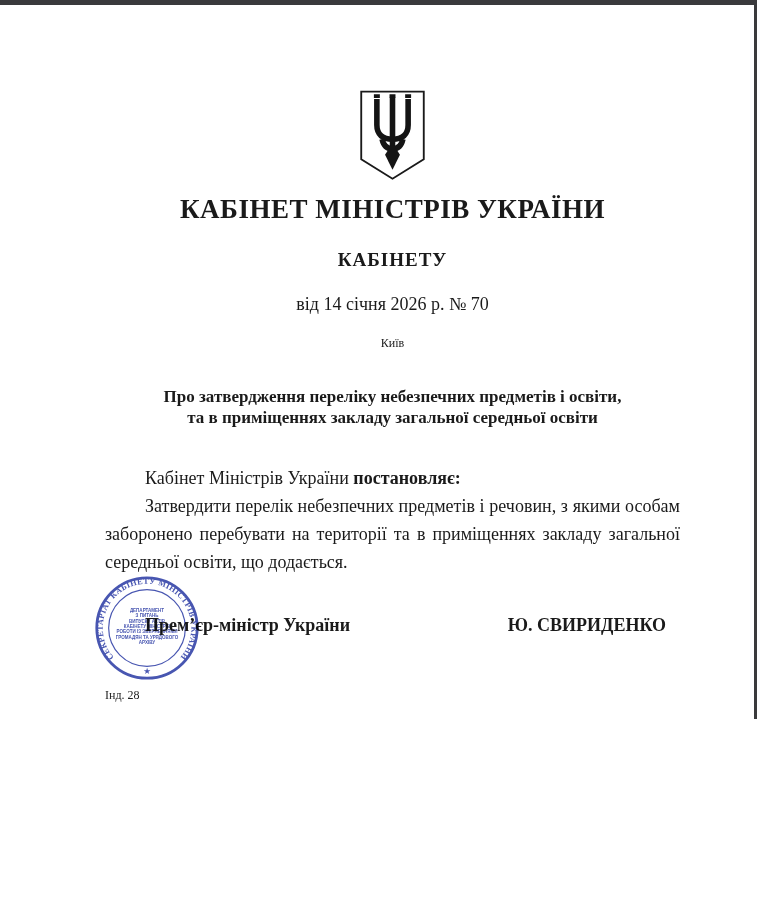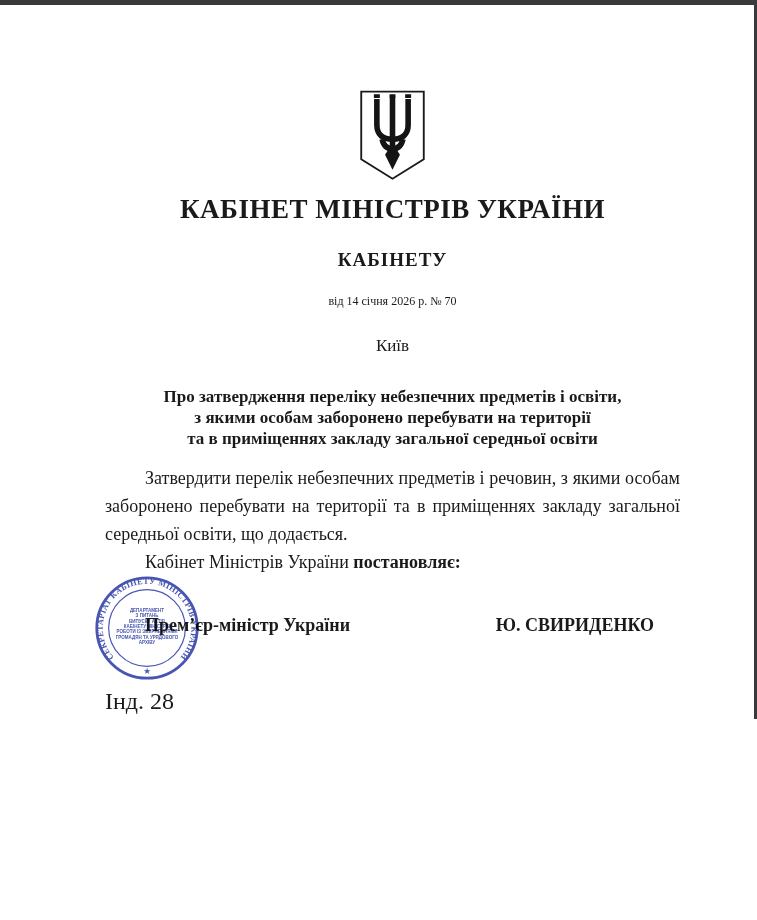--- a/index.html
+++ b/index.html
@@ -22,54 +22,54 @@
   .org-name{
     position:absolute;top:194px;left:0;width:575px;
     text-align:center;font-weight:bold;font-size:27px;letter-spacing:.5px;white-space:nowrap;
   }
   .doc-type{
     position:absolute;top:249px;left:0;width:575px;
     text-align:center;font-weight:bold;font-size:19px;letter-spacing:1px;
   }
   .date-line{
     position:absolute;top:294px;left:0;width:575px;
-    text-align:center;font-size:12px;
+    text-align:center;font-size:18px;
   }
   .city{
     position:absolute;top:336px;left:0;width:575px;
-    text-align:center;font-size:17px;
+    text-align:center;font-size:12px;
   }
   .doc-title{
     position:absolute;top:386px;left:0;width:575px;
     text-align:center;font-weight:bold;font-size:17px;line-height:21px;
   }
   .body-text{
     position:absolute;top:464px;left:0;width:575px;
     font-size:18px;line-height:28px;text-align:justify;
   }
   .body-text p{margin:0;text-indent:40px;}
   .bold{font-weight:bold;}
 
   .signature-row{
     position:absolute;top:615px;left:0;width:575px;
     font-size:18px;font-weight:bold;
     display:flex;justify-content:space-between;align-items:baseline;
   }
   .signature-row .sig-position{margin-left:40px;white-space:nowrap;}
-  .signature-row .sig-name{margin-right:26px;white-space:nowrap;}
+  .signature-row .sig-name{margin-right:14px;white-space:nowrap;}
 
   .stamp{
     position:absolute;top:574px;left:-12px;width:108px;height:108px;
     mix-blend-mode:multiply;opacity:.93;
     pointer-events:none;
   }
 
   .index-note{
     position:absolute;top:688px;left:0;
-    font-size:24px;
+    font-size:12px;
   }
 </style>
 </head>
 <body>
 
 <div class="page">
 
   <div class="scan-bar-top"></div>
   <div class="scan-bar-right"></div>
 
@@ -90,27 +90,26 @@
       </svg>
     </div>
 
     <div class="org-name">КАБІНЕТ МІНІСТРІВ УКРАЇНИ</div>
     <div class="doc-type">КАБІНЕТУ</div>
     <div class="date-line">від 14 січня 2026 р. № 70</div>
     <div class="city">Київ</div>
 
     <div class="doc-title">
       <div>Про затвердження переліку небезпечних предметів і освіти,</div>
-      <div>з якими особам заборонено перебувати на території</div>
       <div>та в приміщеннях закладу загальної середньої освіти</div>
     </div>
 
     <div class="body-text">
+      <p><span>Кабінет Міністрів України </span><span class="bold">постановляє:</span></p>
       <p>Затвердити перелік небезпечних предметів і речовин, з якими особам заборонено перебувати на території та в приміщеннях закладу загальної середньої освіти, що додається.</p>
-      <p><span>Кабінет Міністрів України </span><span class="bold">постановляє:</span></p>
     </div>
 
     <div class="signature-row">
       <span class="sig-position">Прем’єр-міністр України</span>
       <span class="sig-name">Ю. СВИРИДЕНКО</span>
     </div>
 
     <svg class="stamp" viewBox="0 0 100 100" aria-hidden="true">
       <g fill="none" stroke="#3a49ab">
         <circle cx="50" cy="50" r="46.5" stroke-width="2.6"></circle>

